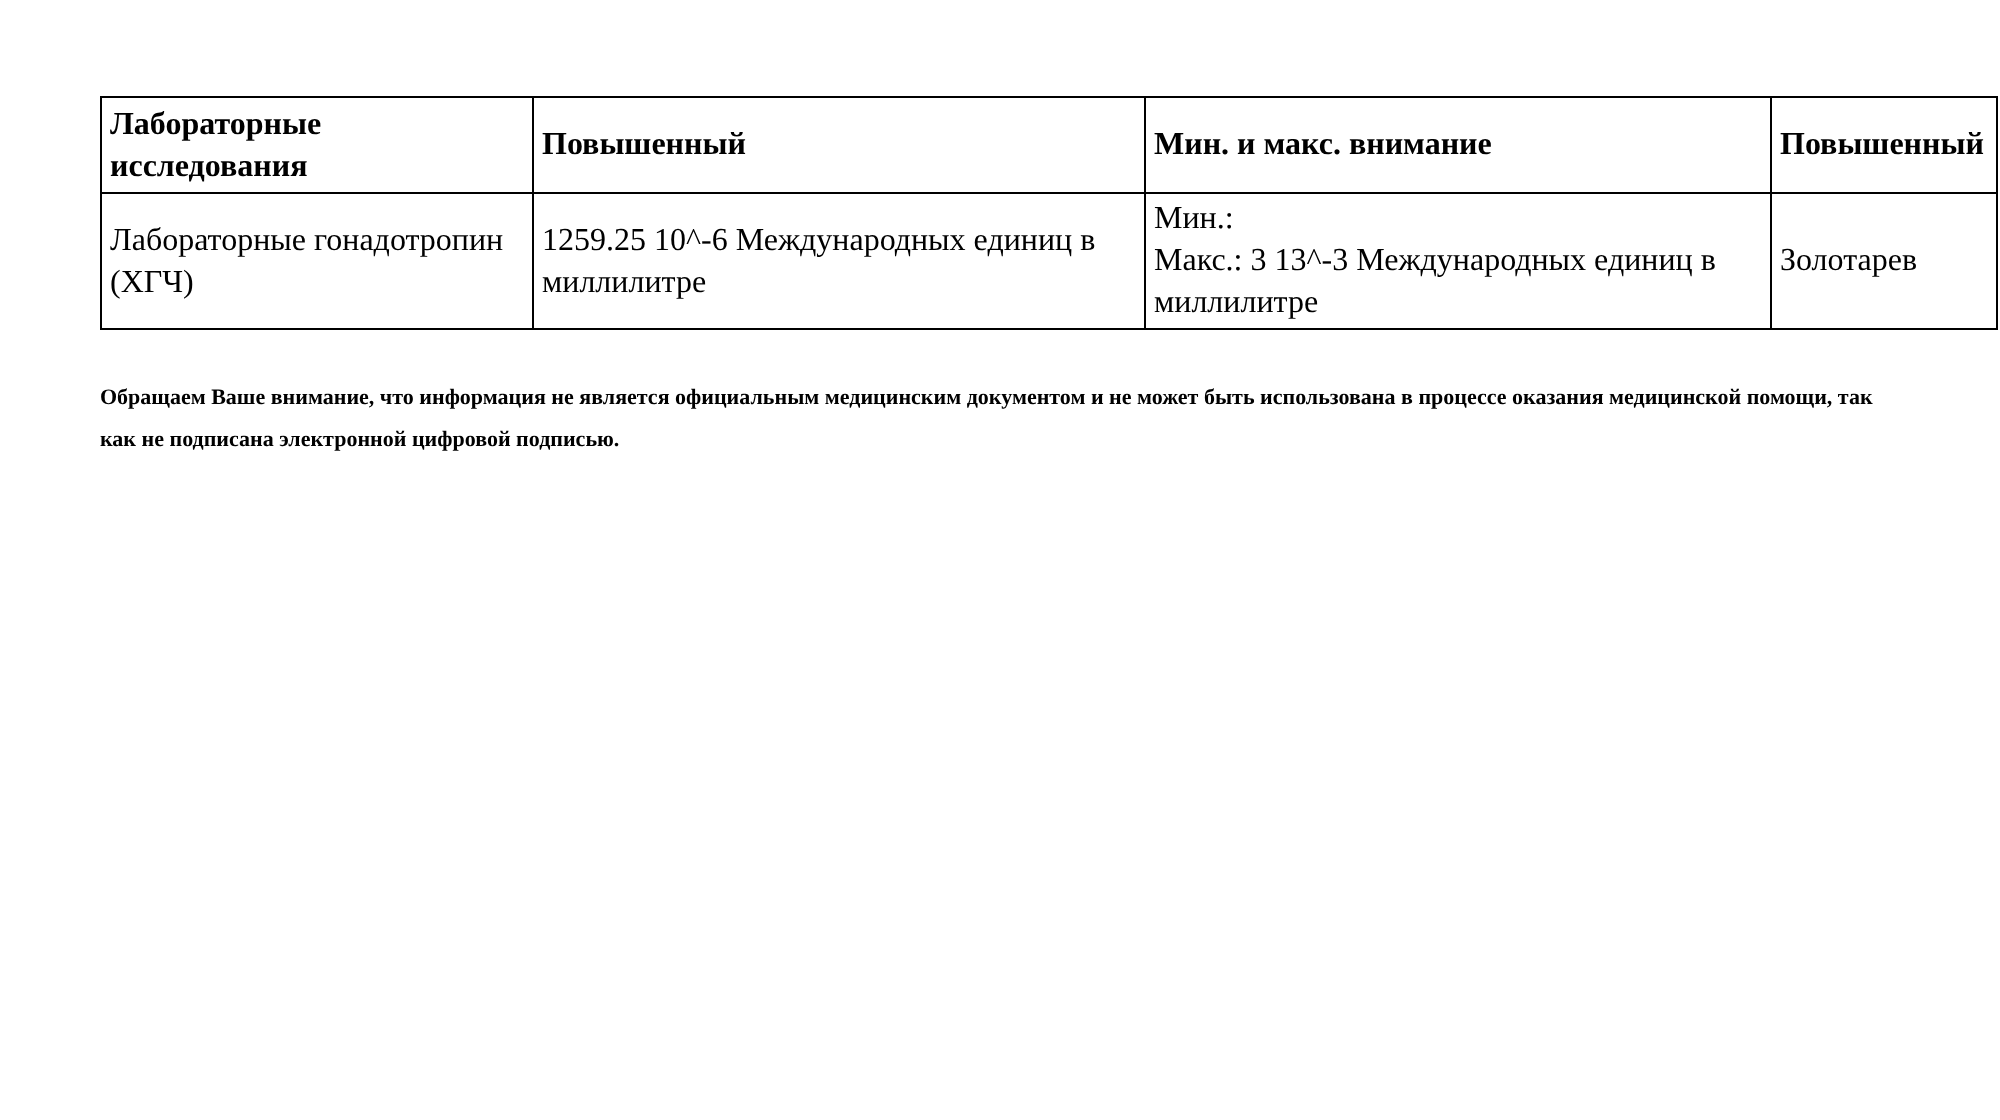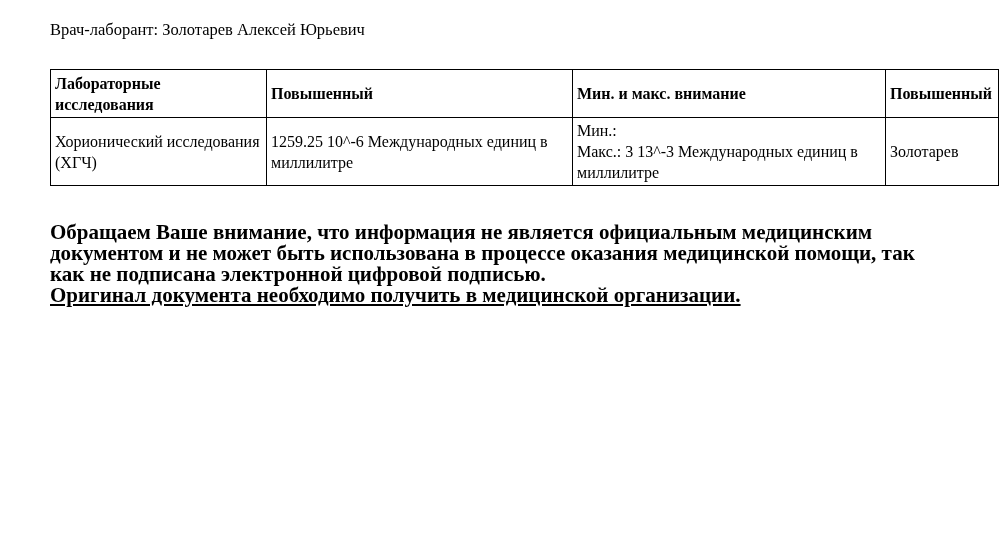--- a/index.html
+++ b/index.html
@@ -40,62 +40,60 @@
     font-weight: bold;
   }
   col.c-test    { width: 216px; }
   col.c-result  { width: 306px; }
   col.c-minmax  { width: 313px; }
   col.c-comment { width: 113px; }
   td.minmax-cell { white-space: pre-line; }
   .header-row  { height: 48px; padding-left: 33px; }
   .data-row    { height: 68px; }
   .disclaimer {
-    margin-top: 36px;
+    margin-top: 24px;
     width: 900px;
     font-weight: bold;
-    font-size: 21px;
+    font-size: 11px;
     line-height: 21px;
   }
   .disclaimer-underlined {
     display: block;
     text-decoration: underline;
   }
 </style>
 </head>
 <body>
 
 <div class="page">
 
-  <div class="doctor-line">Врач-лаборант: Золотарев Алексей Юрьевич</div>
 
   <table class="results">
     <colgroup>
       <col class="c-test">
       <col class="c-result">
       <col class="c-minmax">
       <col class="c-comment">
     </colgroup>
     <thead>
       <tr class="header-row">
         <th>Лабораторные исследования</th>
         <th>Повышенный</th>
         <th>Мин. и макс. внимание</th>
         <th>Повышенный</th>
       </tr>
     </thead>
     <tbody>
       <tr class="data-row">
-        <td>Хорионический исследования (ХГЧ)</td>
+        <td>Лабораторные гонадотропин (ХГЧ)</td>
         <td>1259.25 10^-6 Международных единиц в миллилитре</td>
         <td class="minmax-cell">Мин.:
 Макс.: 3 13^-3 Международных единиц в миллилитре</td>
         <td>Золотарев</td>
       </tr>
     </tbody>
   </table>
 
   <div class="disclaimer">
     <span>Обращаем Ваше внимание, что информация не является официальным медицинским документом и не может быть использована в процессе оказания медицинской помощи, так как не подписана электронной цифровой подписью.</span>
-    <span class="disclaimer-underlined">Оригинал документа необходимо получить в медицинской организации.</span>
   </div>
 
 </div>
 
 </body></html>

